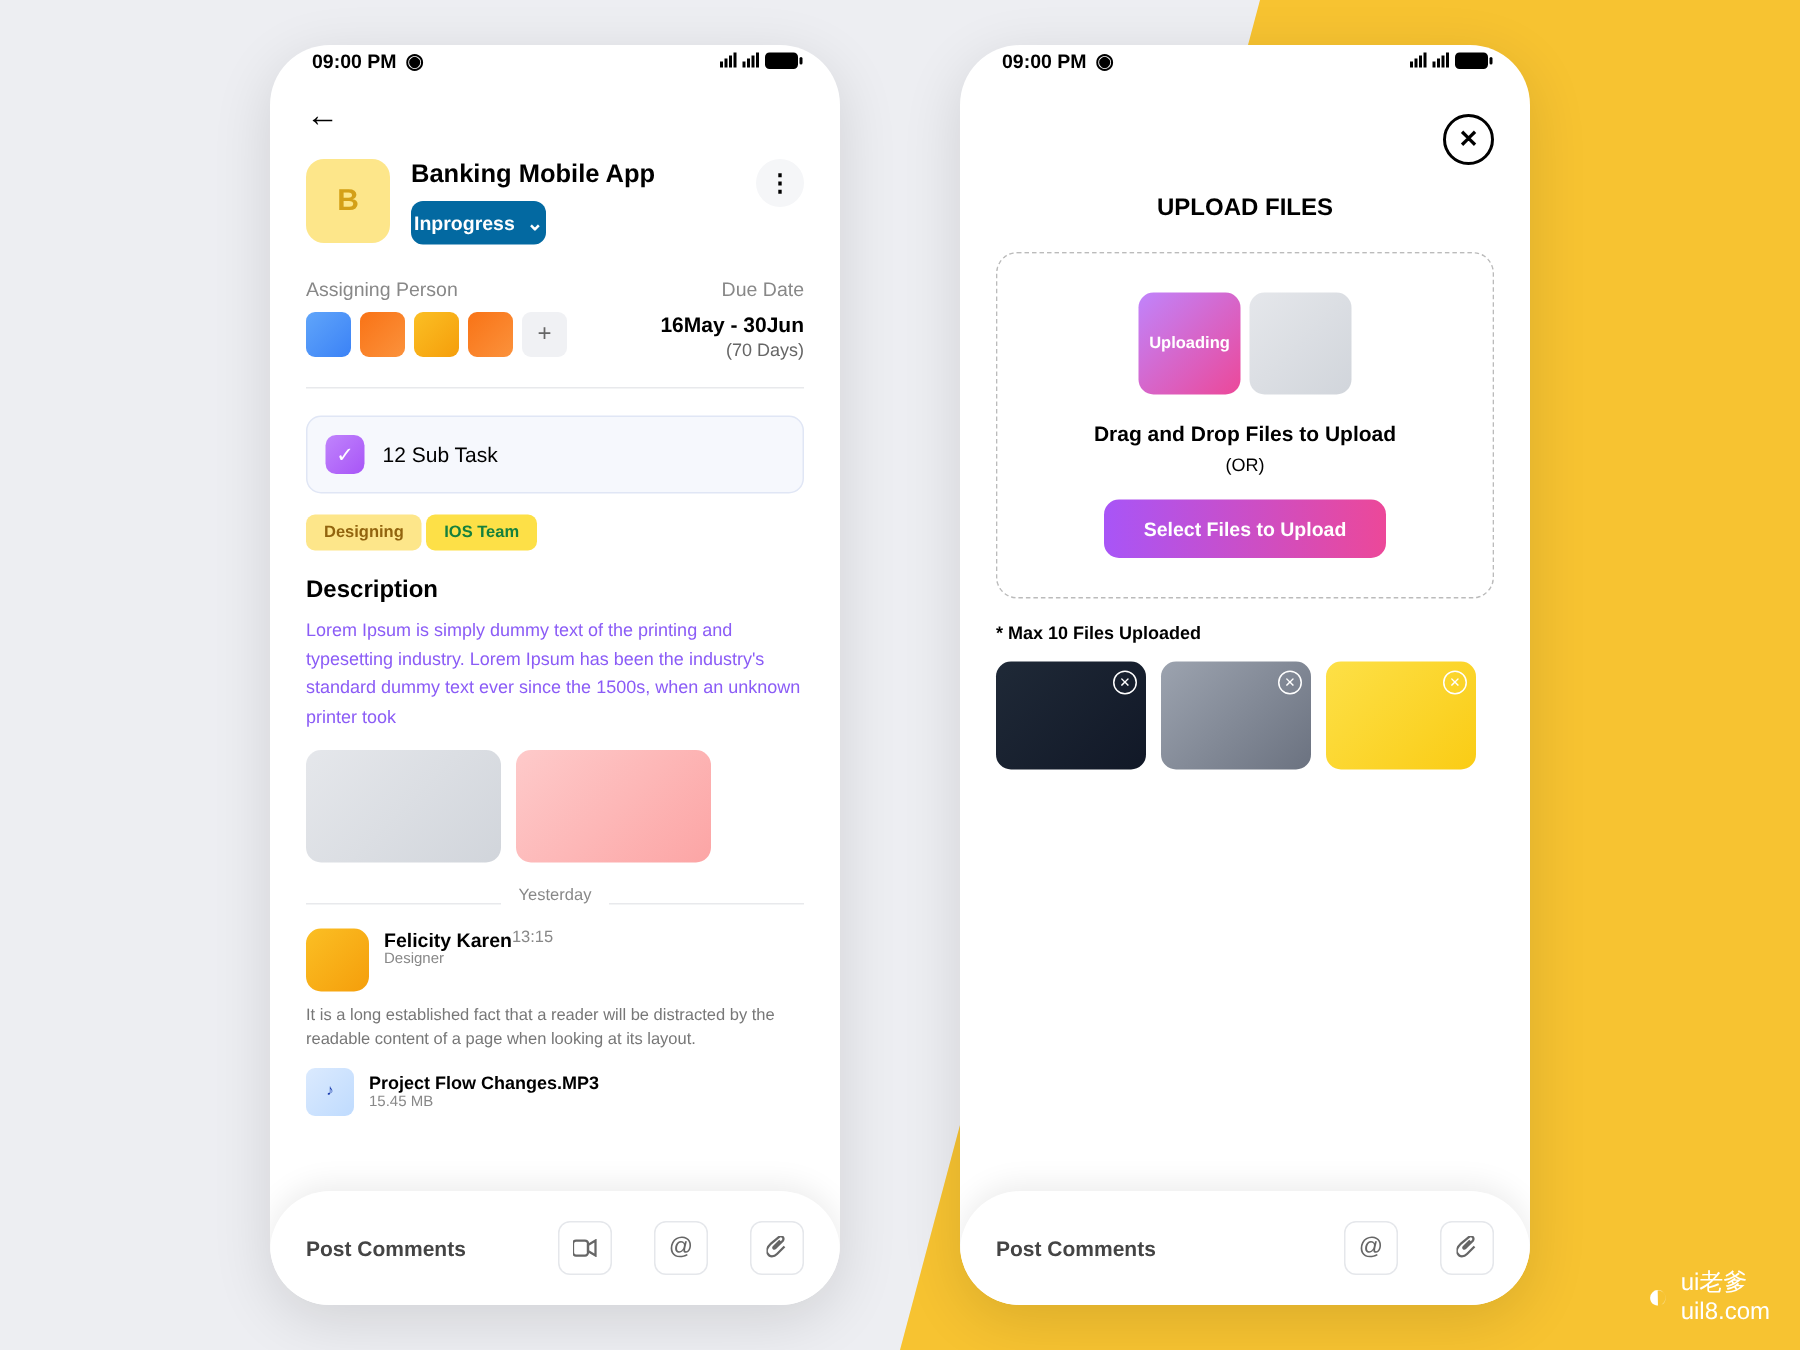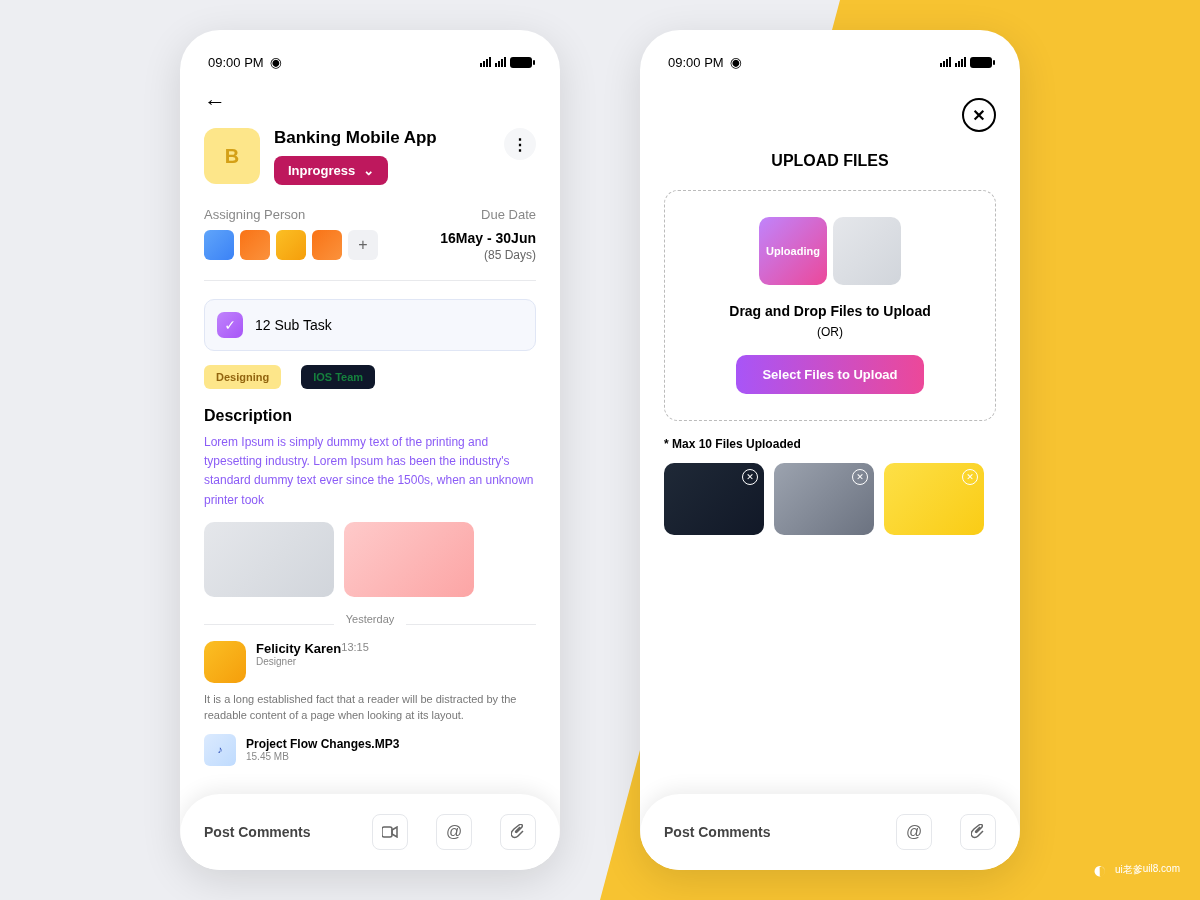--- a/index.html
+++ b/index.html
@@ -1,47 +1,47 @@
 <!DOCTYPE html>
 <html><head>
 <meta charset="utf-8">
 <style>
 *{margin:0;padding:0;box-sizing:border-box;font-family:-apple-system,BlinkMacSystemFont,'Segoe UI',sans-serif}
 body{width:1200px;height:900px;background:#edeef2;position:relative;overflow:hidden}
 .bg-yellow{position:absolute;top:0;right:0;width:600px;height:900px;background:#f7c331;clip-path:polygon(40% 0,100% 0,100% 100%,0 100%)}
 .phones{position:absolute;top:30px;left:0;right:0;display:flex;justify-content:center;gap:80px}
 .phone{width:380px;height:840px;background:#fff;border-radius:40px;box-shadow:0 10px 40px rgba(0,0,0,0.12);position:relative;overflow:hidden}
-.status-bar{display:flex;justify-content:space-between;padding:24px 28px 8px;font-weight:400;font-size:13px}
+.status-bar{display:flex;justify-content:space-between;padding:2px 28px 8px;font-weight:700;font-size:13px}
 .status-icons{display:flex;gap:4px;align-items:center}
 .content{padding:0 24px}
 .back-btn{font-size:22px;font-weight:900;margin:8px 0 16px;cursor:pointer}
 .project-header{display:flex;gap:14px;align-items:flex-start}
 .project-icon{width:56px;height:56px;background:#fde68a;border-radius:12px;display:flex;align-items:center;justify-content:center;font-weight:800;color:#d4a017;font-size:20px}
 .project-info{flex:1}
 .project-title{font-weight:800;font-size:17px;margin-bottom:8px}
-.status-pill{background:#be185d;color:#fff;padding:7px 14px;border-radius:8px;display:inline-flex;align-items:center;gap:8px;font-size:13px;font-weight:600}
+.status-pill{background:#0369a1;color:#fff;padding:7px 2px;border-radius:8px;display:inline-flex;align-items:center;gap:8px;font-size:13px;font-weight:600}
 .more-btn{width:32px;height:32px;background:#f5f6f8;border-radius:16px;display:flex;align-items:center;justify-content:center;cursor:pointer;font-weight:700}
 .meta-row{display:flex;justify-content:space-between;margin-top:22px}
 .meta-label{font-size:13px;color:#888;margin-bottom:8px;font-weight:500}
 .avatars{display:flex;gap:6px}
 .avatar{width:30px;height:30px;border-radius:6px;background:linear-gradient(135deg,#f97316,#fb923c)}
 .avatar.a1{background:linear-gradient(135deg,#60a5fa,#3b82f6)}
 .avatar.a2{background:linear-gradient(135deg,#fbbf24,#f59e0b)}
 .add-btn{width:30px;height:30px;border-radius:6px;background:#f0f1f4;display:flex;align-items:center;justify-content:center;font-size:16px;color:#666;cursor:pointer}
 .due-date{text-align:right}
 .due-date-val{font-weight:700;font-size:14px}
 .due-days{font-size:12px;color:#666;margin-top:2px}
 .divider{height:1px;background:#e8e9ec;margin:18px 0}
 .subtask-card{background:#f6f8fd;border:1px solid #e0e6f5;border-radius:10px;padding:12px;display:flex;align-items:center;gap:12px}
 .check-box{width:26px;height:26px;background:linear-gradient(135deg,#c084fc,#a855f7);border-radius:7px;display:flex;align-items:center;justify-content:center;color:#fff;font-size:14px}
 .subtask-text{font-weight:400;font-size:14px}
-.tags{display:flex;gap:20px;margin-top:14px}
+.tags{display:flex;gap:3px;margin-top:14px}
 .tag{padding:6px 12px;border-radius:6px;font-size:11px;font-weight:600}
 .tag-yellow{background:#fde68a;color:#92640e}
-.tag-green{background:#0f172a;color:#15803d}
+.tag-green{background:#fde047;color:#15803d}
 .section-title{font-weight:800;font-size:16px;margin-top:18px;margin-bottom:8px}
 .desc-text{font-size:12px;color:#8b5cf6;line-height:1.6}
 .thumbs{display:flex;gap:10px;margin-top:12px}
 .thumb{width:130px;height:75px;border-radius:10px;background:linear-gradient(135deg,#e5e7eb,#d1d5db)}
 .thumb.t2{background:linear-gradient(135deg,#fecaca,#fca5a5)}
 .day-divider{display:flex;align-items:flex-end;gap:12px;margin:16px 0;font-size:11px;color:#888}
 .day-divider::before,.day-divider::after{content:'';flex:1;height:1px;background:#e8e9ec}
 .comment{display:flex;gap:10px}
 .comment-avatar{width:42px;height:42px;border-radius:10px;background:linear-gradient(135deg,#fbbf24,#f59e0b)}
 .comment-info{flex:1}
@@ -67,21 +67,21 @@
 .select-btn{background:linear-gradient(90deg,#a855f7,#ec4899);color:#fff;padding:12px 26px;border-radius:10px;font-weight:700;font-size:13px;display:inline-block;cursor:pointer}
 .max-note{font-size:12px;font-weight:700;margin:16px 0 12px}
 .uploaded-files{display:flex;gap:10px}
 .up-file{width:100px;height:72px;border-radius:10px;position:relative}
 .up-file.f1{background:linear-gradient(135deg,#1f2937,#111827)}
 .up-file.f2{background:linear-gradient(135deg,#9ca3af,#6b7280)}
 .up-file.f3{background:linear-gradient(135deg,#fde047,#facc15)}
 .remove-x{position:absolute;top:6px;right:6px;width:16px;height:16px;border:1.5px solid #fff;border-radius:50%;color:#fff;font-size:9px;display:flex;align-items:center;justify-content:center;cursor:pointer}
 .watermark{position:absolute;bottom:16px;right:20px;color:#fff;font-size:18px;display:flex;align-items:center;gap:8px}
 .wm-logo{font-size:24px;font-weight:900}
-.wm-text{display:flex;flex-direction:row;font-size:10px}
+.wm-text{display:flex;flex-direction:column;font-size:16px}
 .signal{display:inline-flex;gap:1px;align-items:flex-end}
 .signal span{width:2px;background:#000;display:inline-block}
 .signal span:nth-child(1){height:4px}.signal span:nth-child(2){height:6px}.signal span:nth-child(3){height:8px}.signal span:nth-child(4){height:10px}
 .battery{width:22px;height:11px;background:#000;border-radius:3px;position:relative}
 .battery::after{content:'';position:absolute;right:-3px;top:3px;width:2px;height:5px;background:#000;border-radius:1px}
 .wifi-icon{font-size:14px}
 </style>
 </head>
 <body>
 
@@ -130,21 +130,21 @@
           <div class="avatar a1"></div>
           <div class="avatar"></div>
           <div class="avatar a2"></div>
           <div class="avatar"></div>
           <div class="add-btn">+</div>
         </div>
       </div>
       <div class="due-date">
         <div class="meta-label">Due Date</div>
         <div class="due-date-val">16May - 30Jun</div>
-        <div class="due-days">(85 Days)</div>
+        <div class="due-days">(70 Days)</div>
       </div>
     </div>
     <div class="divider"></div>
     <div class="subtask-card">
       <div class="check-box">✓</div>
       <div class="subtask-text">12 Sub Task</div>
     </div>
     <div class="tags">
       <div class="tag tag-yellow">Designing</div>
       <div class="tag tag-green">IOS Team</div>

